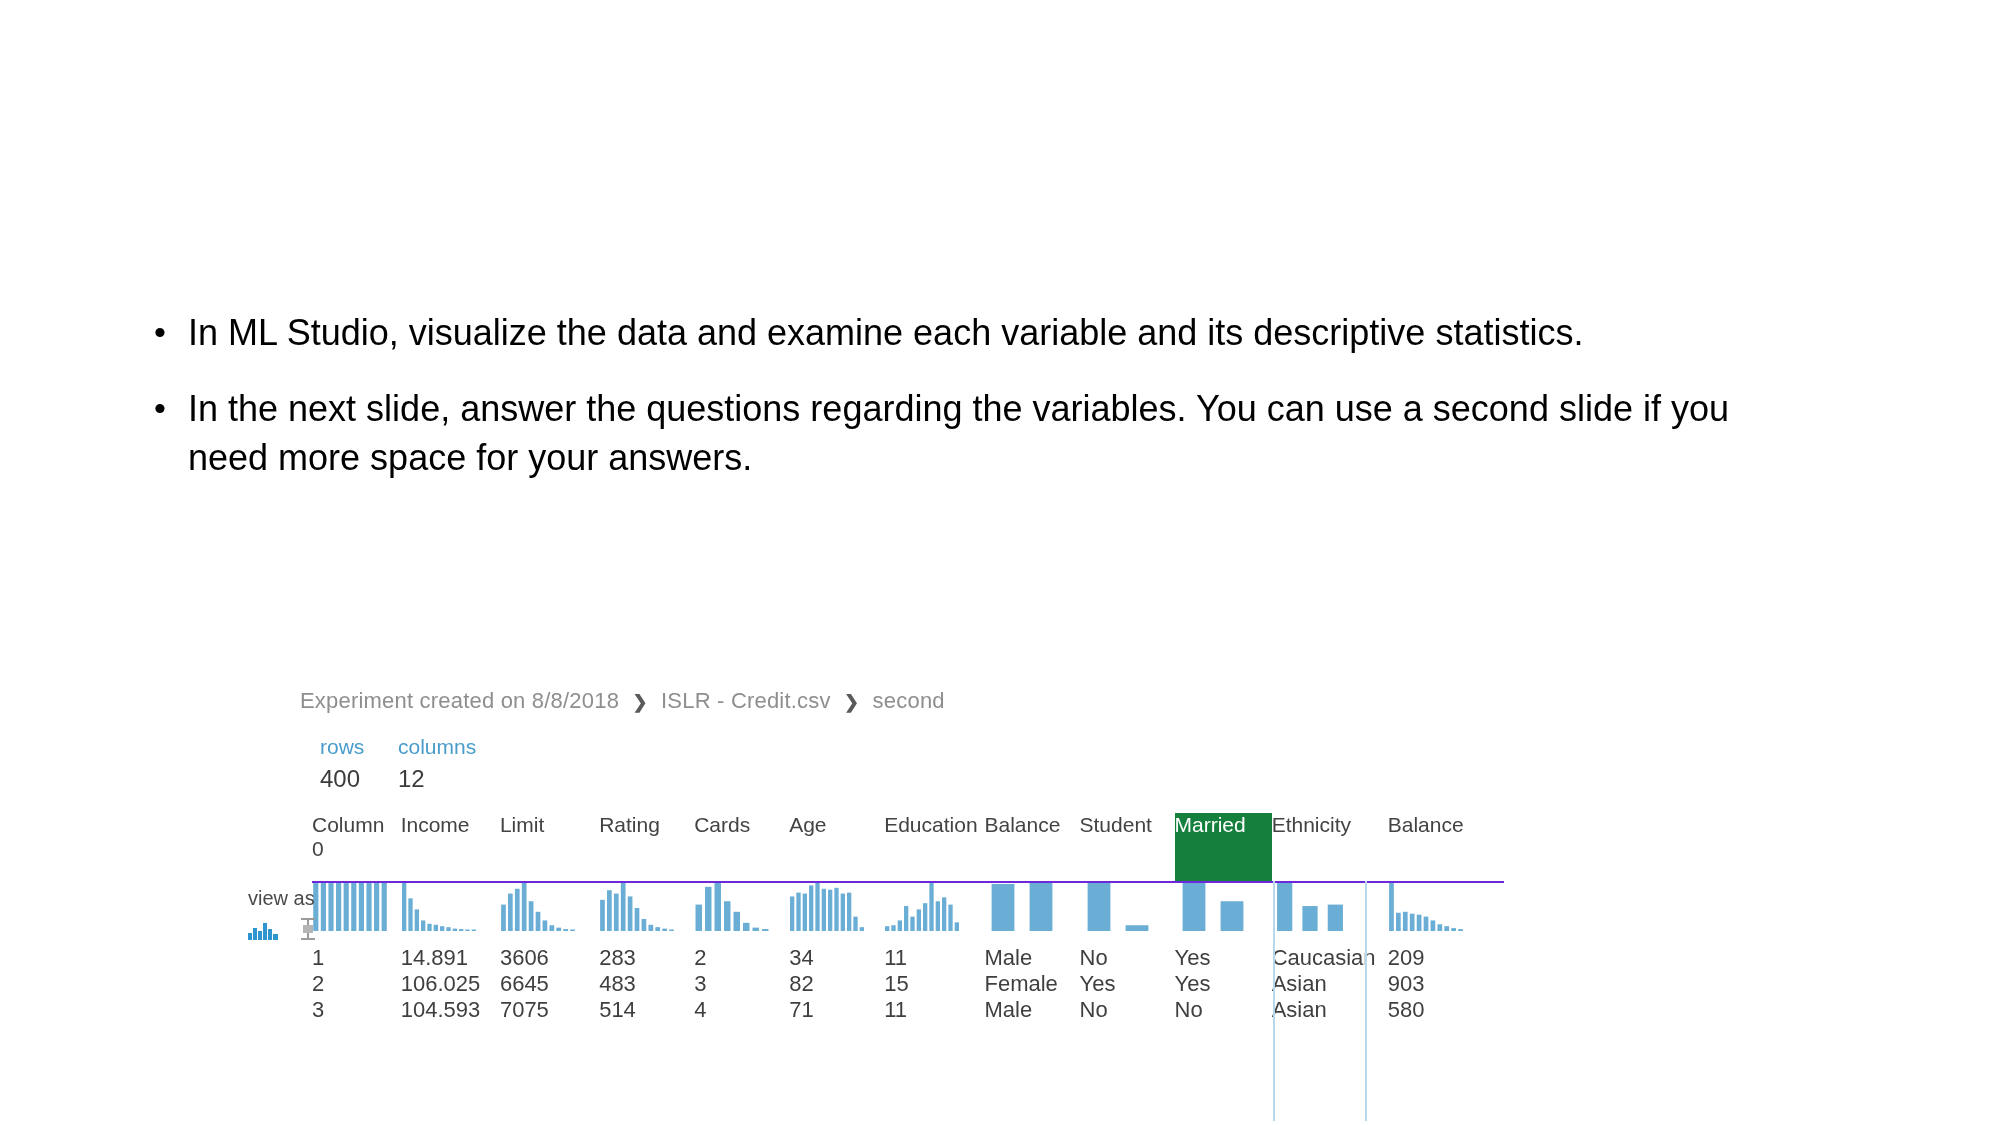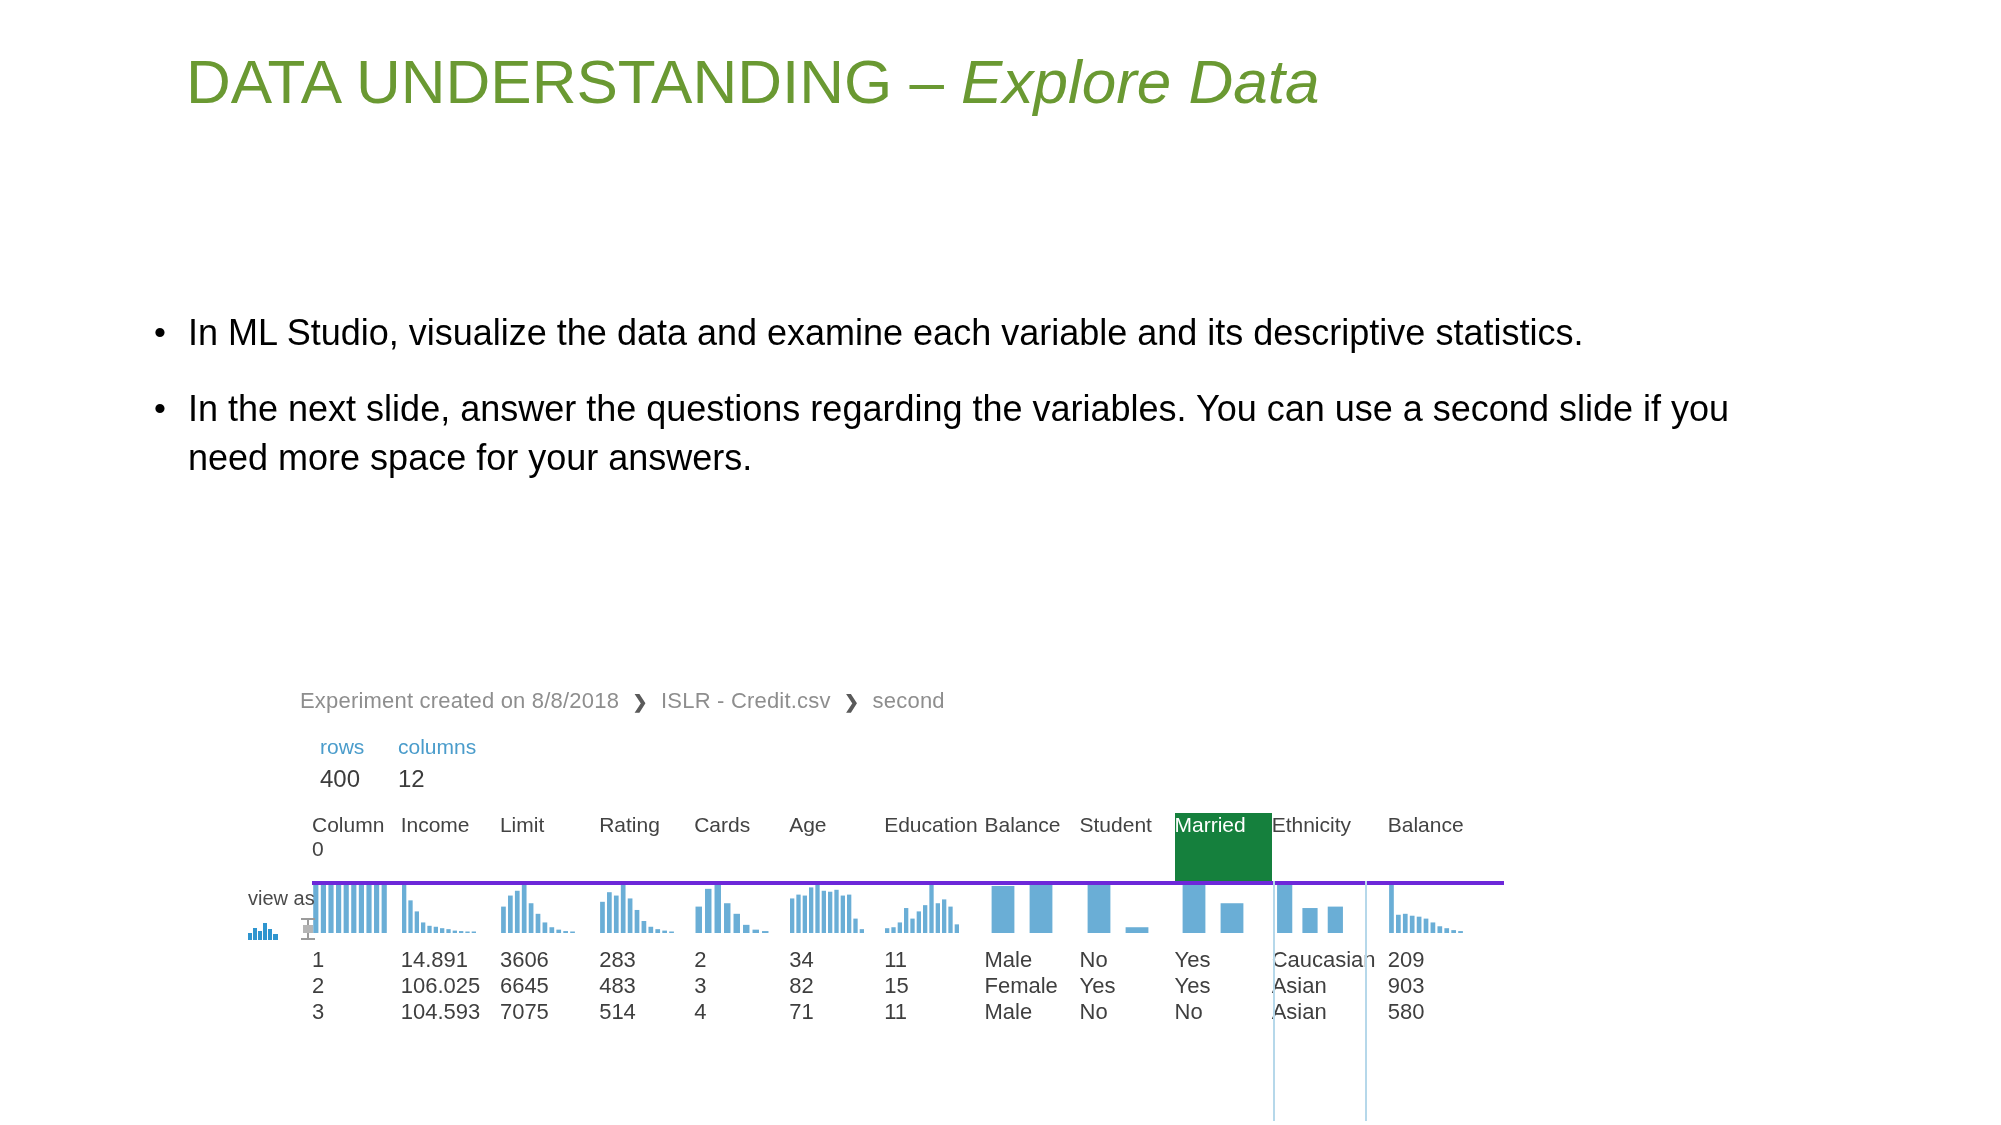--- a/index.html
+++ b/index.html
@@ -137,21 +137,21 @@
     height: 68px;
     vertical-align: top;
     padding: 8px 6px 0 10px;
     line-height: 1.12;
   }
   th.hcell.sel {
     background: #15803d;
     color: #ffffff;
   }
   tr.header-row {
-    border-bottom: 4px solid #6d28d9;
+    border-bottom: 2px solid #6d28d9;
   }
   td.gcell {
     font-size: 22px;
     color: #3f3f3f;
     padding: 10px 6px 10px 10px;
     white-space: nowrap;
   }
   td.histcell {
     padding: 14px 6px 4px 10px;
     height: 62px;
@@ -185,21 +185,20 @@
     background: #b6d8ea;
   }
 
   
   .hist { display: block; }
 </style>
 </head>
 <body>
 
 <div class="slide-title-block">
-  <div class="maintitle"><span>DATA UNDERSTANDING – </span><span class="em">Explore Data</span></div>
 </div>
 
 <div class="bullets">
   <div class="bullet">
     <div class="bullet-dot">•</div>
     <div class="bullet-text">In ML Studio, visualize the data and examine each variable and its descriptive statistics.</div>
   </div>
   <div class="bullet">
     <div class="bullet-dot">•</div>
     <div class="bullet-text">In the next slide, answer the questions regarding the variables. You can use a second slide if you need more space for your answers.</div>

